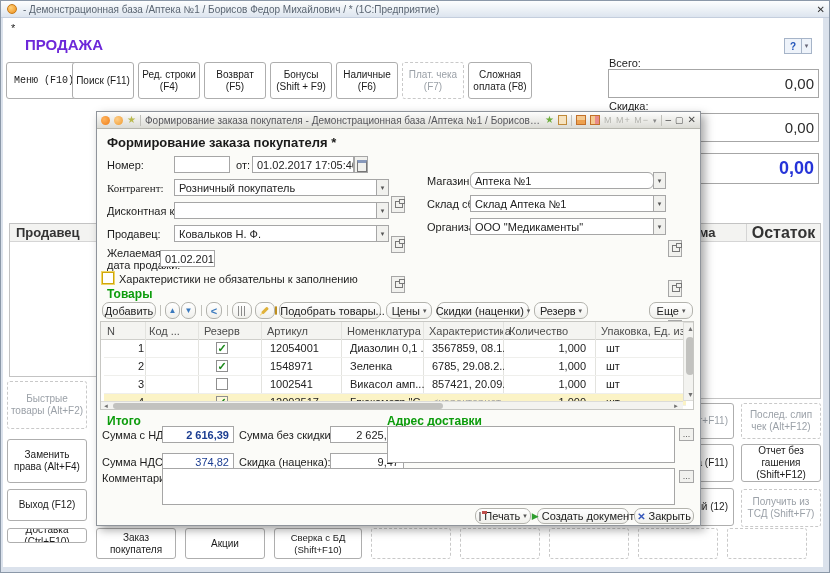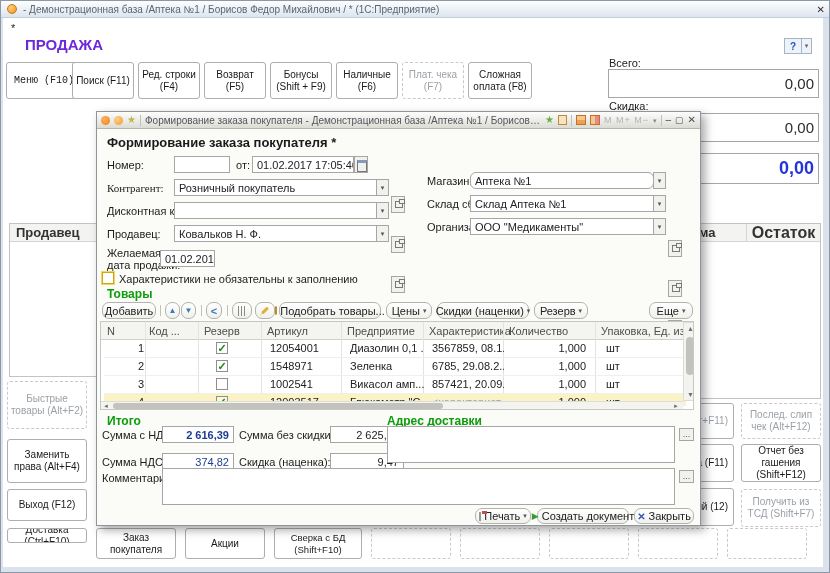--- a/index.html
+++ b/index.html
@@ -243,21 +243,21 @@
       <span style="font-size:7px;color:#555;">▾</span>
     </div>
 
     <div class="abs" style="left:3px;top:209px;width:594px;height:89px;border:1px solid #c7c7c3;background:#fff;overflow:hidden;">
 
       <div class="abs" style="left:0;top:0;width:582px;height:18px;background:#f4f4f1;border-bottom:1px solid #cfcfcb;">
         <span class="hcell" style="left:6px;">N</span>
         <span class="hcell" style="left:48px;">Код ...</span>
         <span class="hcell" style="left:103px;">Резерв</span>
         <span class="hcell" style="left:166px;">Артикул</span>
-        <span class="hcell" style="left:246px;">Предприятие</span>
+        <span class="hcell" style="left:246px;">Номенклатура</span>
         <span class="hcell" style="left:328px;">Характеристика</span>
         <span class="hcell" style="left:408px;">Количество</span>
         <span class="hcell" style="left:500px;">Упаковка, Ед. изм.</span>
       </div>
 
       <div class="abs gridline" style="left:44px;top:0;height:79px;"></div>
       <div class="abs gridline" style="left:97px;top:0;height:79px;"></div>
       <div class="abs gridline" style="left:160px;top:0;height:79px;"></div>
       <div class="abs gridline" style="left:240px;top:0;height:79px;"></div>
       <div class="abs gridline" style="left:322px;top:0;height:79px;"></div>

